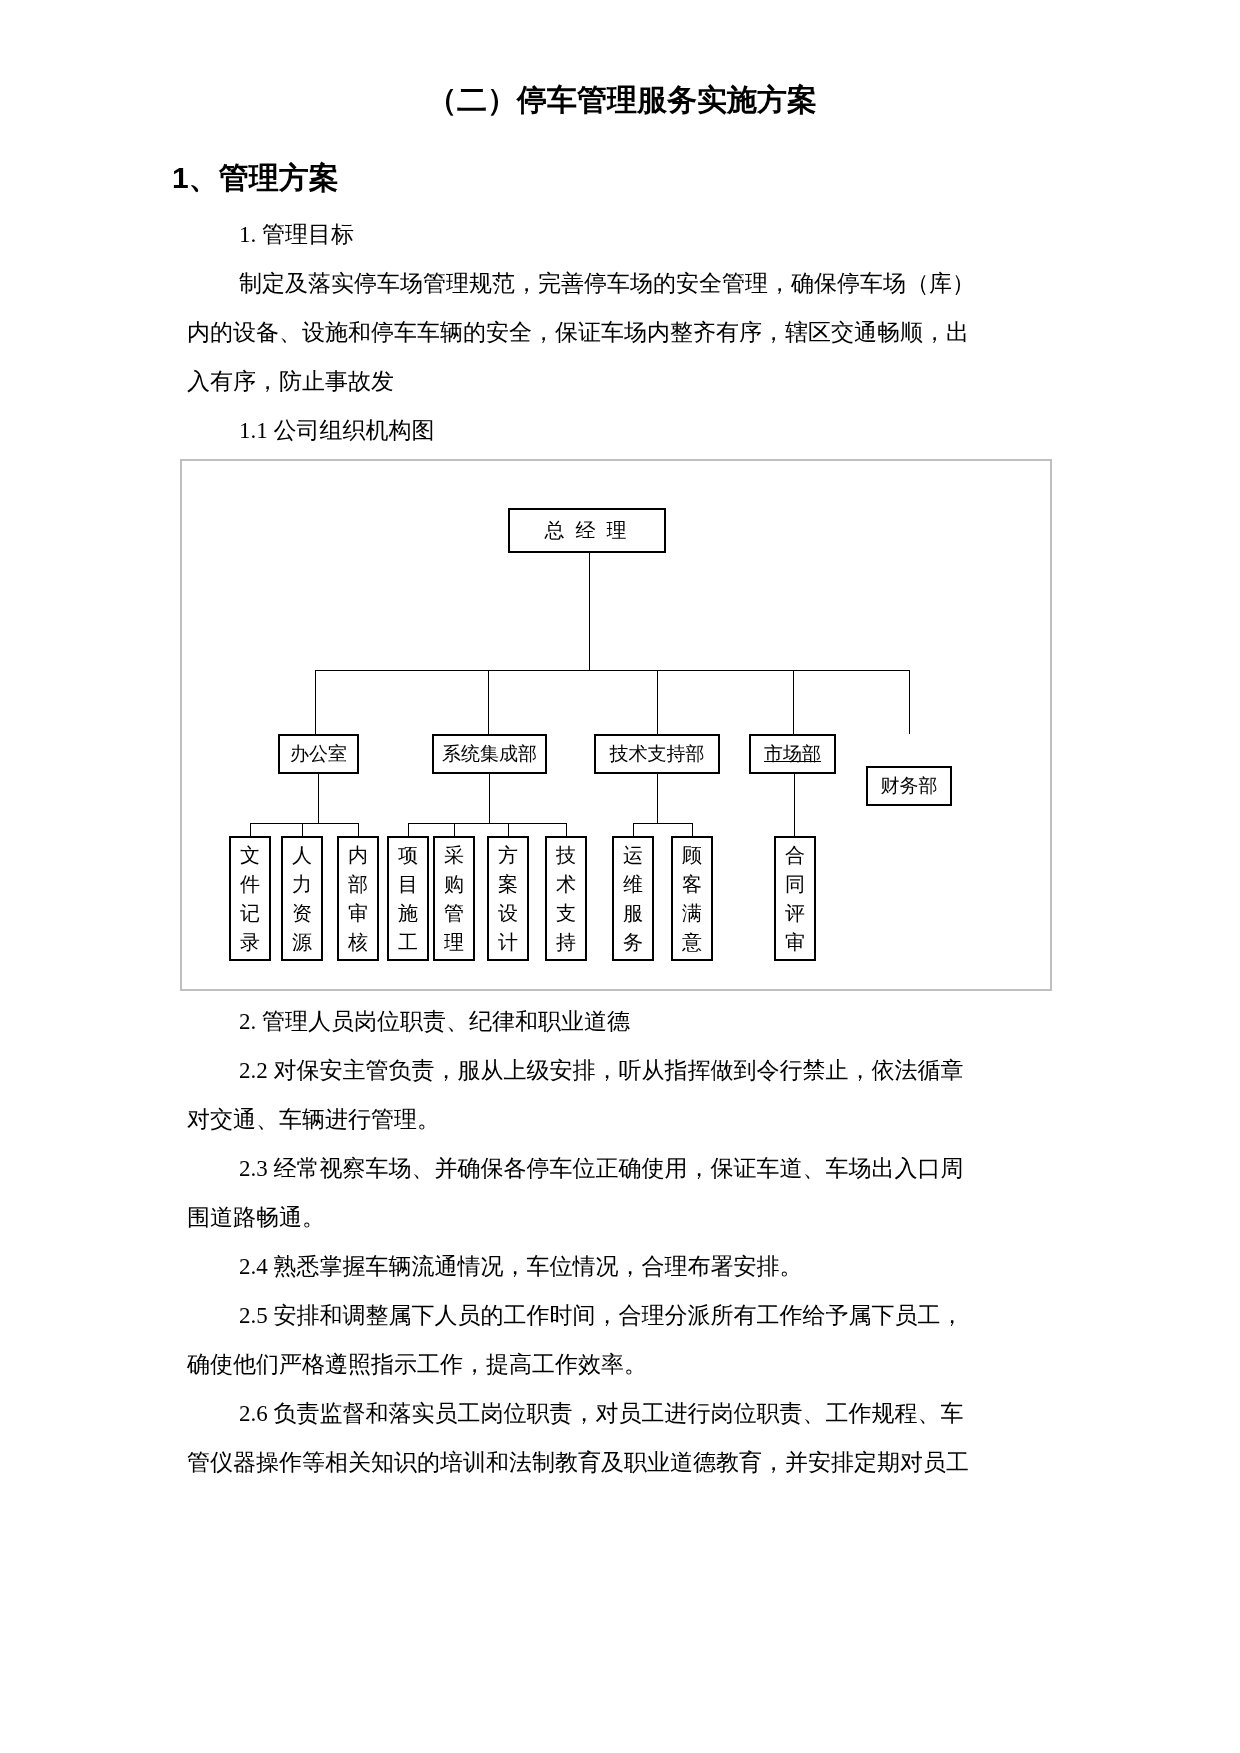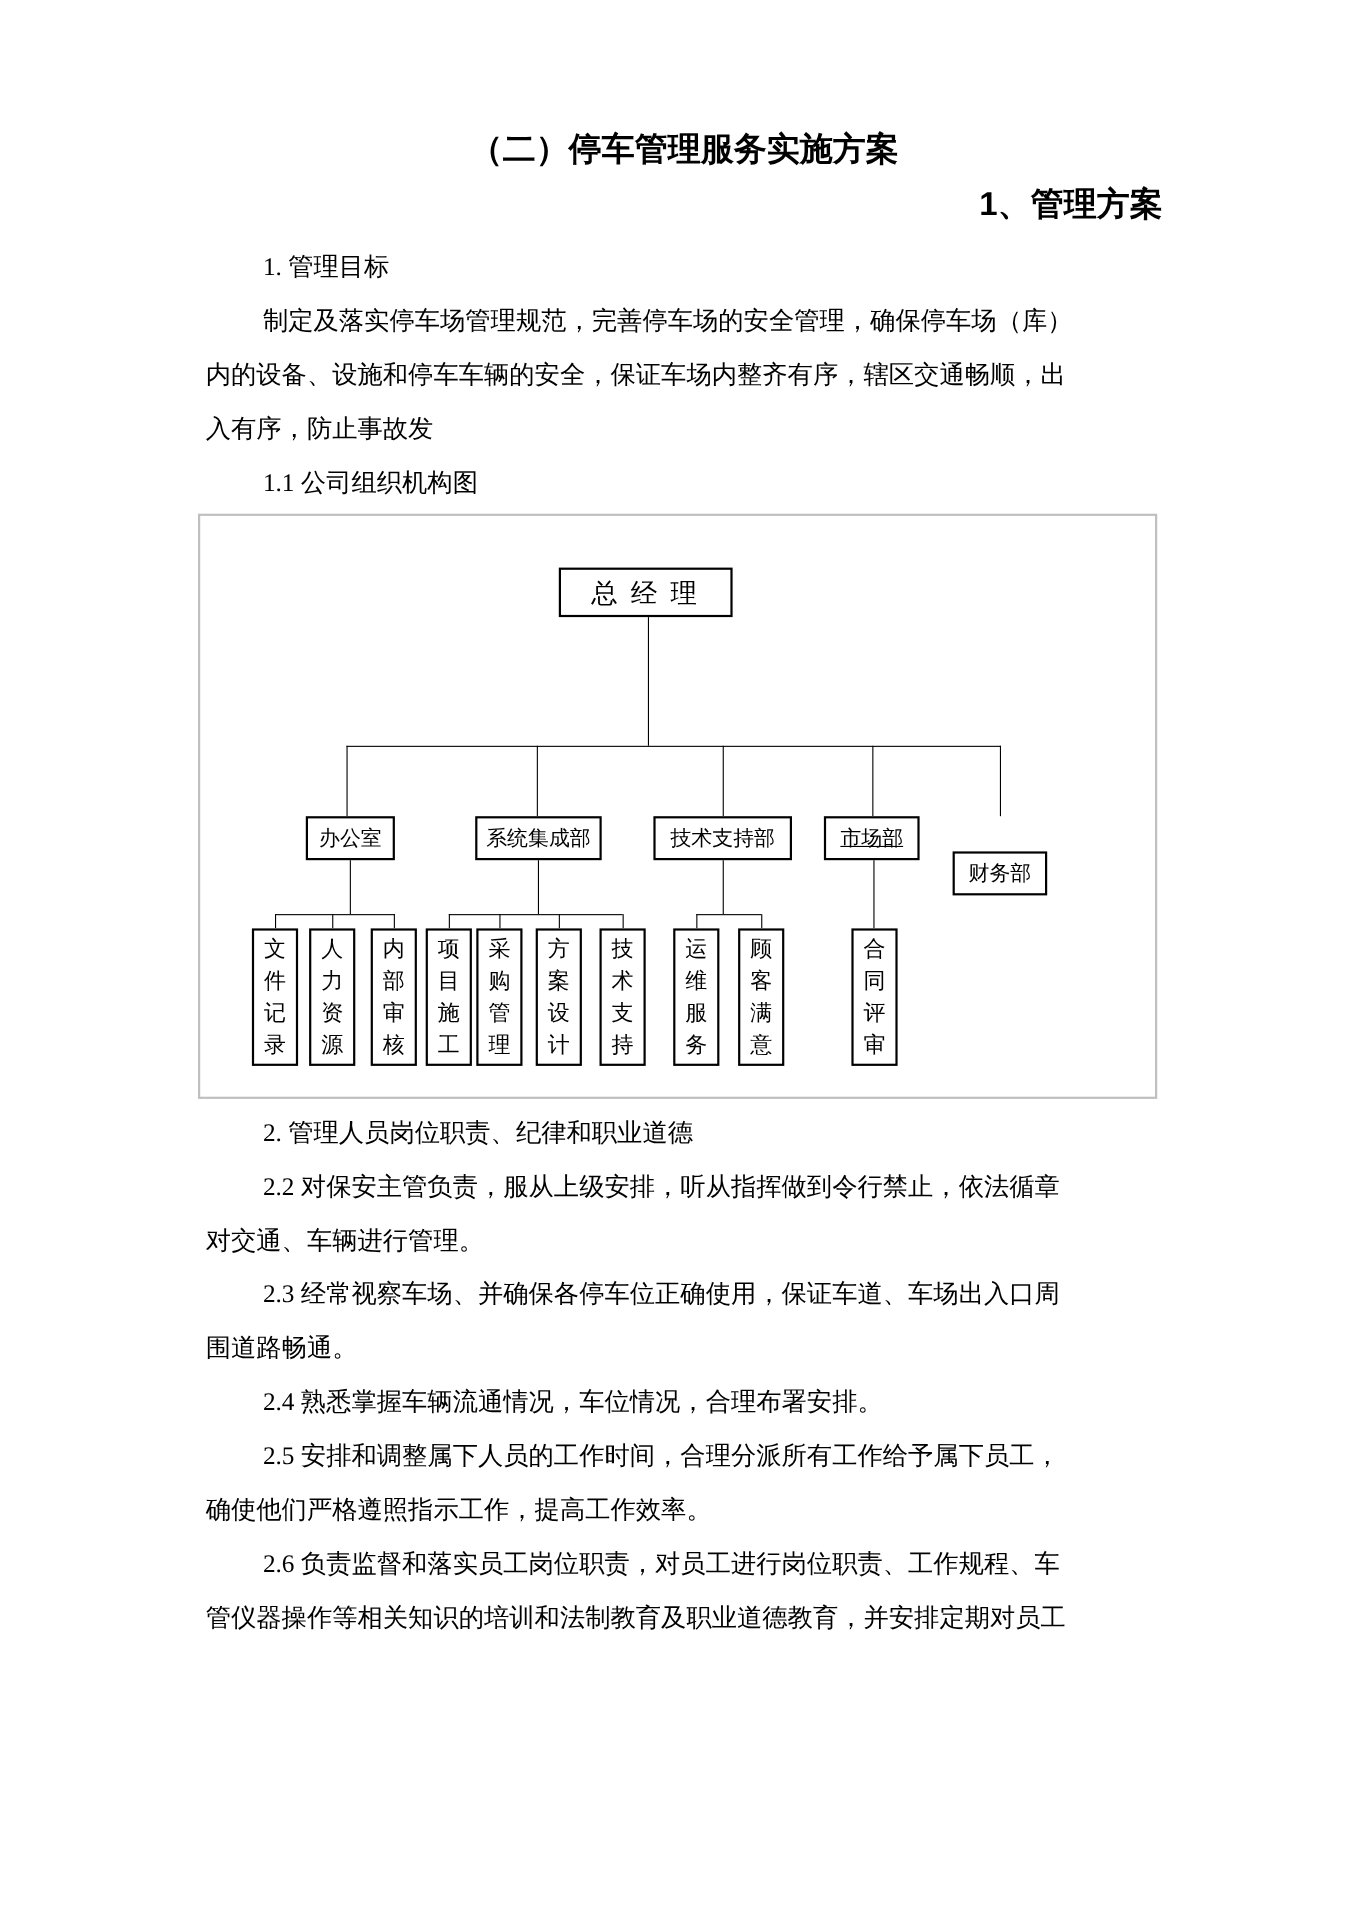--- a/index.html
+++ b/index.html
@@ -10,37 +10,36 @@
     color:#000000;
     position:relative;
     overflow:hidden;
   }
   .doc{
     position:absolute;
     left:187px;top:0;
     width:870px;
   }
   .title{
-    margin-top:114px;
+    margin-top:78px;
     height:44px;line-height:44px;
     text-align:center;
     font-family:"Liberation Sans","DejaVu Sans",sans-serif;
     font-weight:bold;
     font-size:30px;
     white-space:nowrap;
   }
   .heading{
-    margin-top:6px;
+    margin-top:34px;
     margin-left:-15px;
     height:44px;line-height:44px;
     font-family:"Liberation Sans","DejaVu Sans",sans-serif;
     font-weight:bold;
     font-size:30px;
     white-space:nowrap;
-    text-align:right;
   }
   .bgroup1{margin-top:10px;}
   .bgroup2{margin-top:6px;}
   .bline{
     height:49px;line-height:49px;
     font-size:23px;
     white-space:nowrap;
   }
   .indent{padding-left:52px;}
   
@@ -55,21 +54,21 @@
   }
   .obox{
     position:absolute;
     box-sizing:border-box;
     border:2px solid #000;
     background:#fff;
     display:flex;align-items:center;justify-content:center;
     font-size:19px;
     white-space:nowrap;
   }
-  .root{font-size:24px;letter-spacing:3px;}
+  .root{font-size:20px;letter-spacing:3px;}
   .hline{position:absolute;height:1px;background:#000;}
   .vline{position:absolute;width:1px;background:#000;}
   .vbox{
     position:absolute;
     box-sizing:border-box;
     border:2px solid #000;
     background:#fff;
     width:42px;height:125px;
     display:flex;flex-direction:column;
     align-items:center;justify-content:center;

